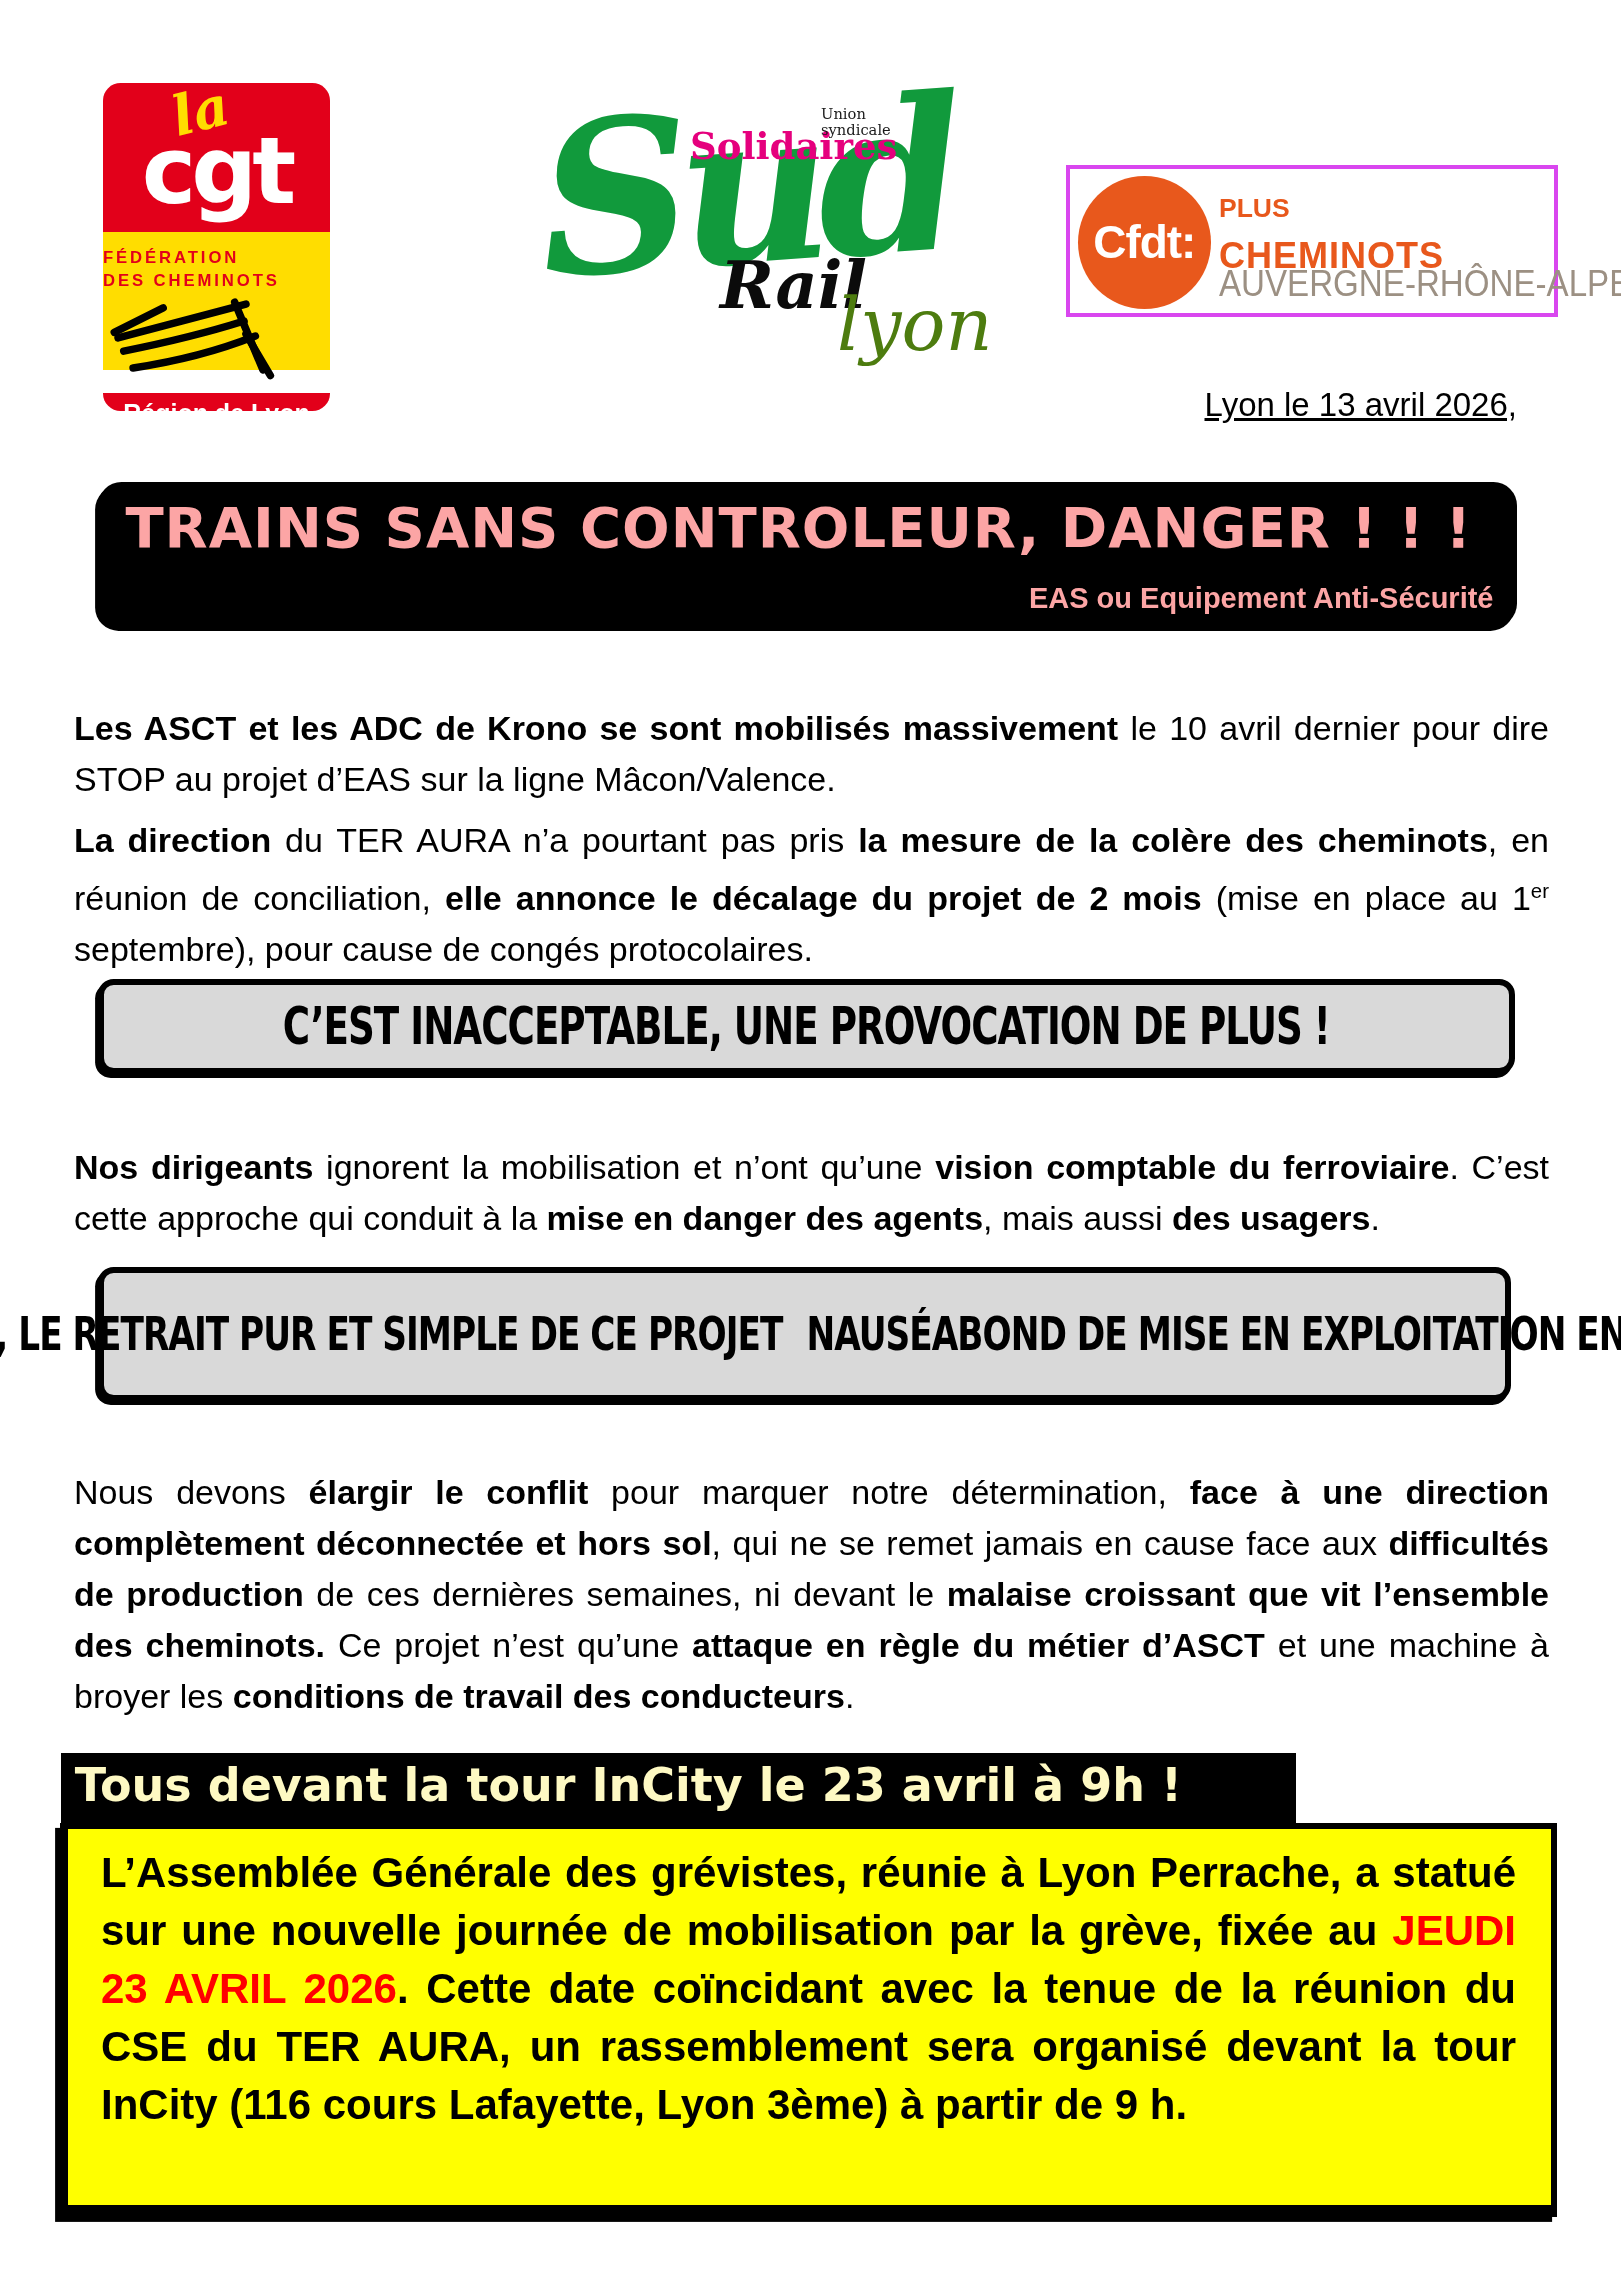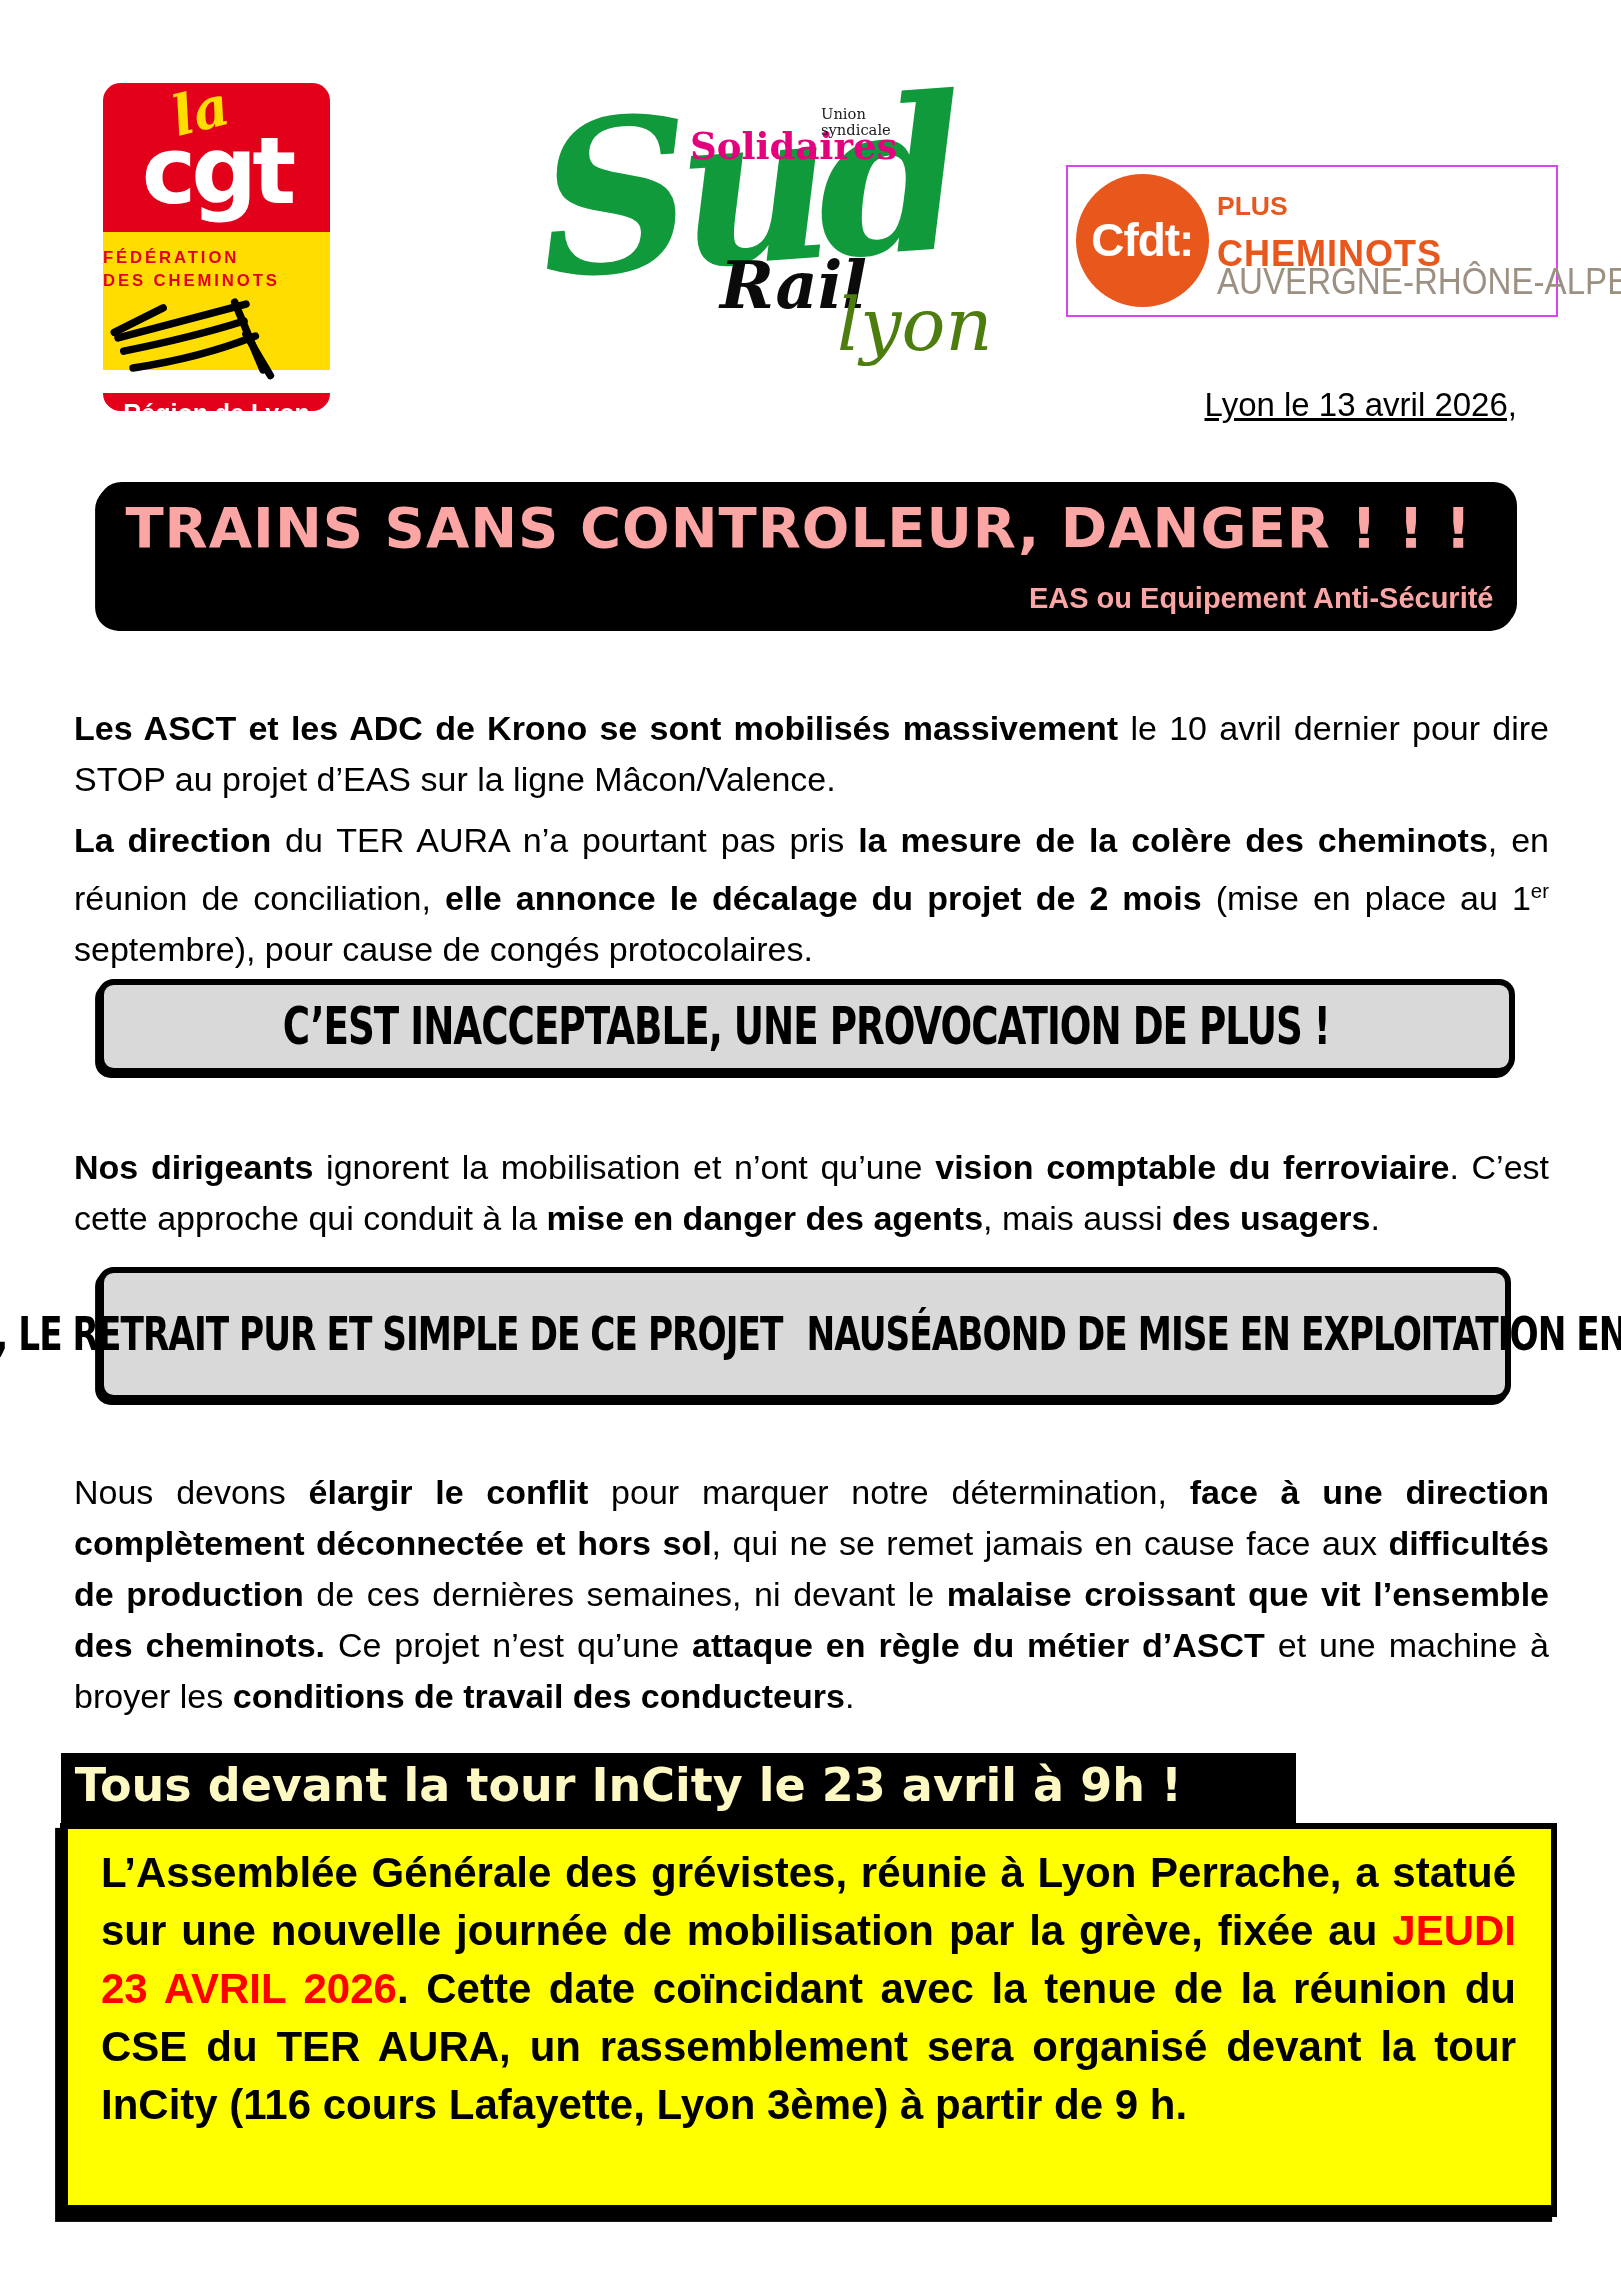--- a/index.html
+++ b/index.html
@@ -31,21 +31,21 @@
           font-family:"DejaVu Serif",serif;font-weight:bold;font-size:37px;z-index:2;white-space:nowrap;}
   .sud-union{position:absolute;left:274px;top:-3.9px;color:#1a1a1a;font-family:"DejaVu Serif",serif;
           font-size:14.7px;line-height:15.7px;z-index:2;text-align:left;}
   .sud-rail{position:absolute;left:173px;top:143px;color:#0b0b0b;font-family:"DejaVu Serif",serif;
           font-weight:bold;font-style:italic;font-size:65px;z-index:2;line-height:1;}
   .sud-lyon{position:absolute;left:290px;top:178px;color:#4d7c0f;font-family:"DejaVu Serif",serif;
           font-style:italic;font-size:73px;z-index:2;line-height:1;}
 
   
   .logo-cfdt{position:absolute;left:1066px;top:165px;width:492px;height:152px;background:#fff;
-          border:2px solid #d946ef;box-sizing:border-box;}
+          border:4px solid #d946ef;box-sizing:border-box;}
   .cfdt-circle{position:absolute;left:7.8px;top:6.9px;width:133px;height:133px;border-radius:50%;
           background:var(--cfdt_orange,#e8581c);display:flex;align-items:center;justify-content:center;}
   .cfdt-brand{color:#fff;font-weight:bold;font-size:46px;letter-spacing:-1px;}
   .cfdt-fgte{position:absolute;left:149px;top:23.5px;color:var(--cfdt_orange,#e8581c);font-weight:bold;font-size:26.5px;}
   .cfdt-cheminots{position:absolute;left:149px;top:66px;color:var(--cfdt_orange,#e8581c);font-weight:bold;
           font-size:36px;letter-spacing:1px;}
   .cfdt-region{position:absolute;left:149px;top:94px;color:#9c9083;font-size:36px;letter-spacing:0;
           transform:scaleX(0.92);transform-origin:left;white-space:nowrap;}
 
   

